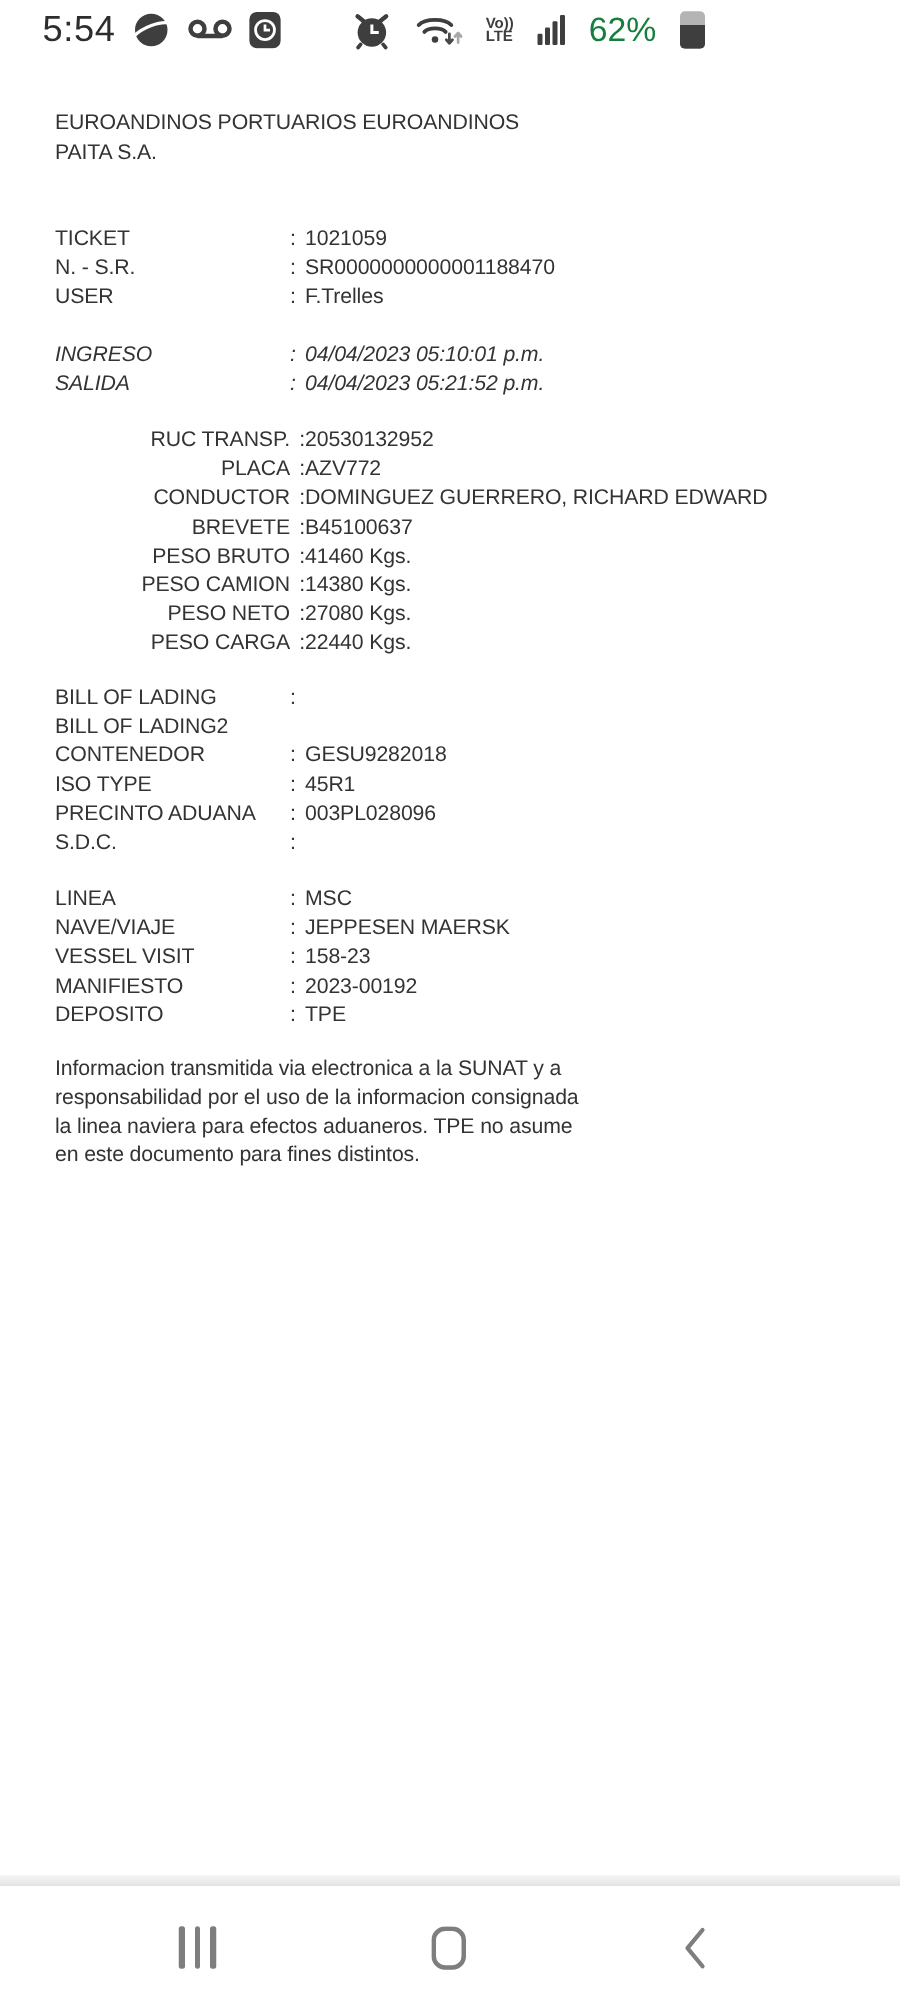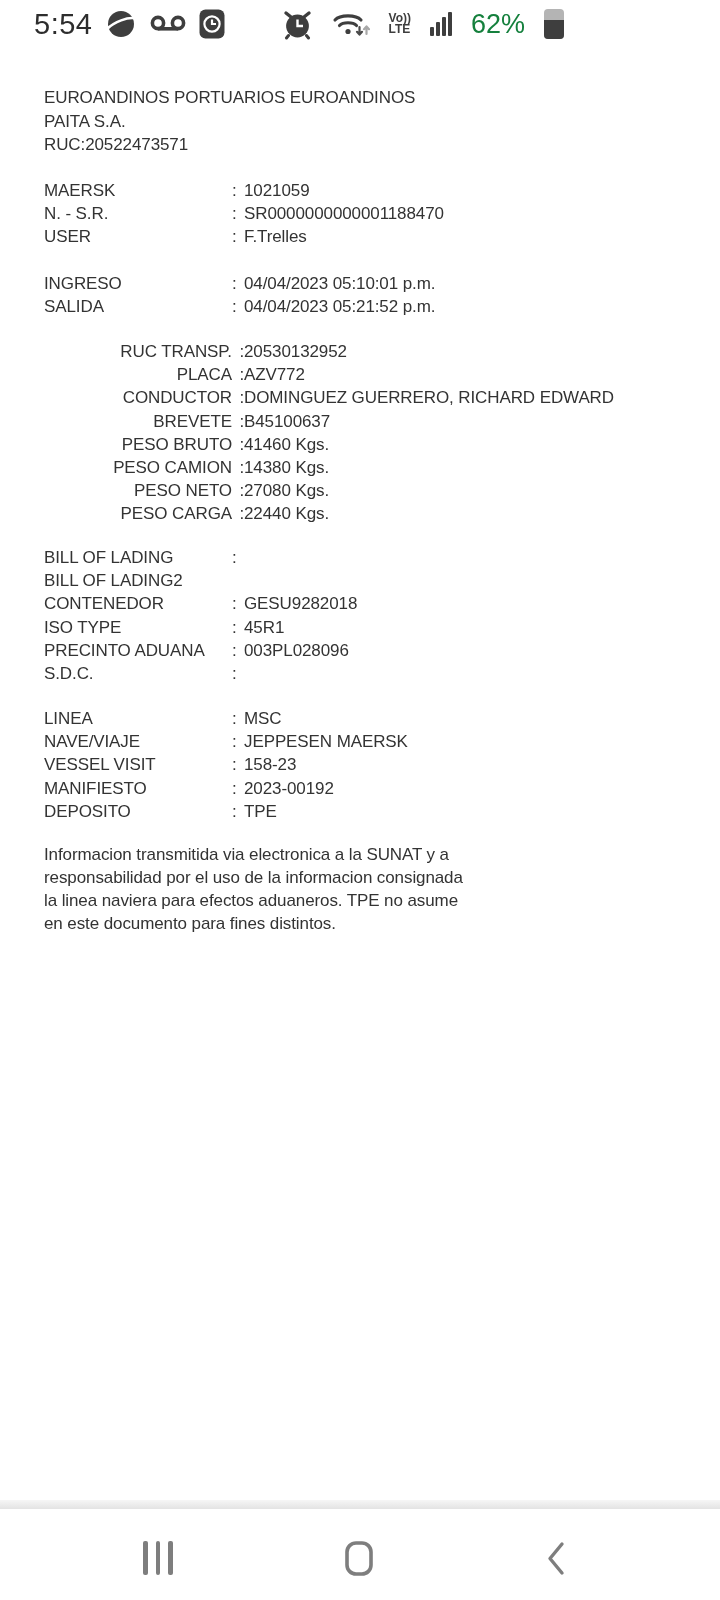--- a/index.html
+++ b/index.html
@@ -25,21 +25,21 @@
   .battery { width:20px; height:30px; border-radius:4px; overflow:hidden; background:#b4b4b4; position:relative; }
   .battery .fill { position:absolute; left:0; bottom:0; width:100%; height:63%; background:#3e3e3e; }
 
   
   .doc { position:absolute; left:0; top:0; width:720px; color:#333;
          font-size:17px; letter-spacing:-0.1px; }
   .doc-header { position:absolute; left:44px; top:86px; width:436px; line-height:23.5px; }
   .doc-header .h2, .doc-header .h3 { text-align:left; }
 
   .section { position:absolute; left:44px; right:30px; }
-  .s0 { top:179px; } .s1 { top:272px; } .s2 { top:340px;text-align:right; }
+  .s0 { top:179px; } .s1 { top:272px;font-style:italic; } .s2 { top:340px;text-align:right; }
   .s3 { top:546px; } .s4 { top:707px; }
   .row { display:flex; height:23.2px; line-height:23.2px; white-space:nowrap; }
   .lbl { flex:0 0 188px; }
   .sep { flex:0 0 12px; }
 
   .footer-par { position:absolute; left:44px; top:843px; width:470px; line-height:23px; }
 
   
   .nav-divider { position:absolute; left:0; top:1500px; width:720px; height:9px;
                  background:linear-gradient(#f6f6f6,#e3e3e3); }
@@ -123,26 +123,25 @@
         <span class="fill"></span>
       </span>
   </div>
 </div>
 
 <div class="doc">
 
   <div class="doc-header">
     <div class="h1">EUROANDINOS PORTUARIOS EUROANDINOS</div>
     <div class="h2">PAITA S.A.</div>
-    <div class="h3">RUC:20522473571</div>
   </div>
 
   <div class="section s0">
       <div class="row">
-        <span class="lbl">MAERSK</span>
+        <span class="lbl">TICKET</span>
         <span class="sep">:</span>
         <span class="val">1021059</span>
       </div>
       <div class="row">
         <span class="lbl">N. - S.R.</span>
         <span class="sep">:</span>
         <span class="val">SR0000000000001188470</span>
       </div>
       <div class="row">
         <span class="lbl">USER</span>

